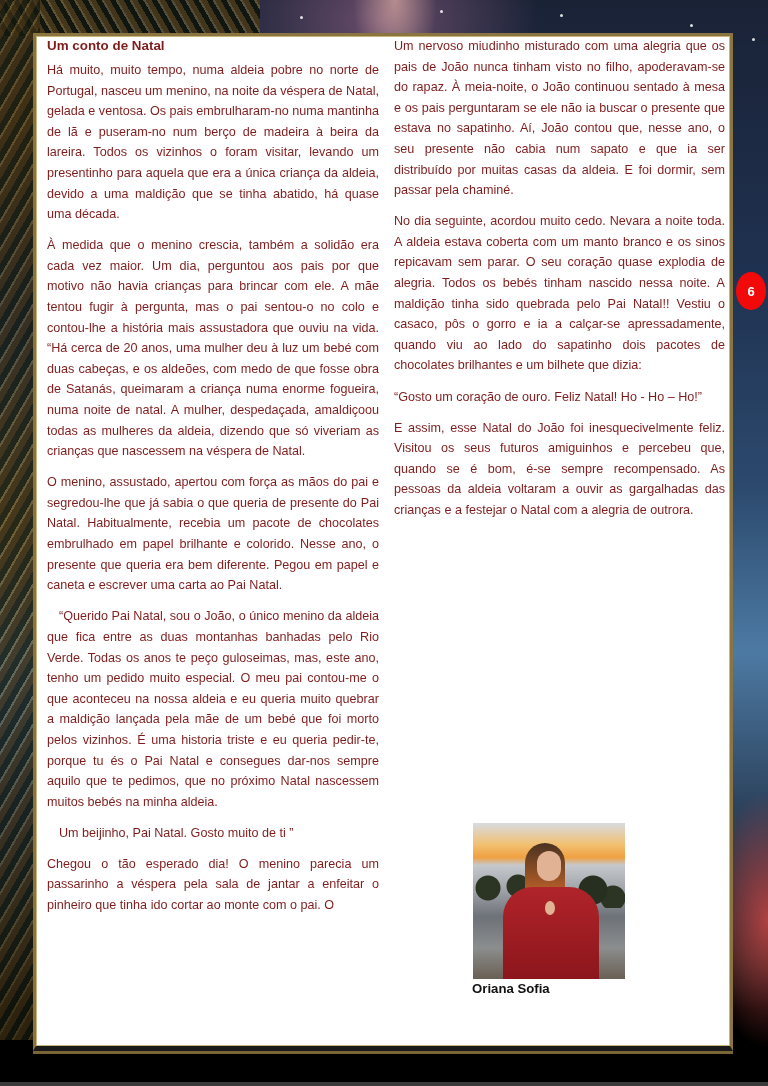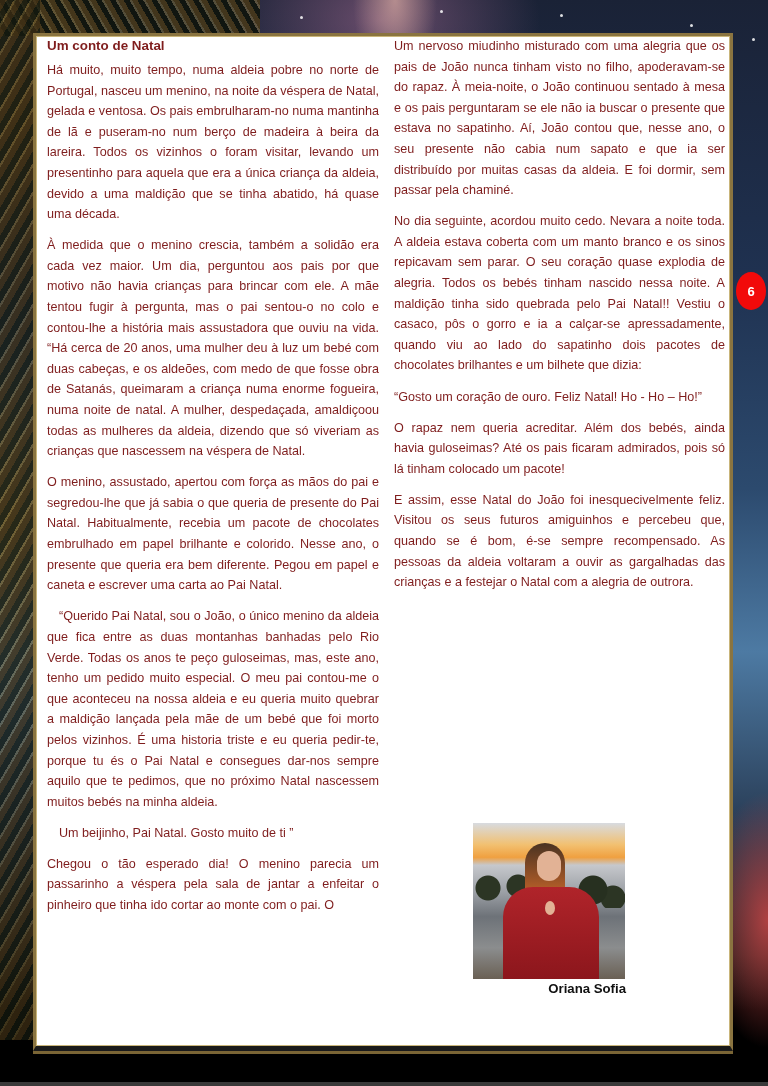--- a/index.html
+++ b/index.html
@@ -47,21 +47,21 @@
     font-size: 12.6px; line-height: 20.6px; color: #7f1d1d;
     text-align: justify;
   }
   .col-left { left: 11px; width: 332px; }
   .col-right { left: 358px; width: 331px; }
   .title { font-weight: bold; font-size: 13.4px; margin: 0 0 4px 0; line-height: 20px; }
   .col p { margin: 0 0 10.5px 0; }
   .col p.indent { text-indent: 12px; }
   .col p.nomargin { margin-bottom: 0; }
 
-  .photo-wrap { position: absolute; left: 436px; top: 787px; width: 154px; text-align: right; }
+  .photo-wrap { position: absolute; left: 436px; top: 787px; width: 154px; text-align: left; }
   .photo {
     width: 152px; height: 156px; position: relative; overflow: hidden; margin: 0 auto;
     background: linear-gradient(180deg, #d8dbe0 0%, #f2c070 14%, #f0a040 22%, #c6c8cc 27%, #9a9ea4 45%, #6d7278 60%, #8b8d8e 80%, #6a6054 100%);
   }
   .photo .trees { position:absolute; left:0; top:45px; width:152px; height:40px;
     background: radial-gradient(circle at 15px 20px, #2c3524 12px, transparent 13px),
                 radial-gradient(circle at 45px 18px, #2c3524 11px, transparent 12px),
                 radial-gradient(circle at 120px 22px, #273020 14px, transparent 15px),
                 radial-gradient(circle at 140px 30px, #2c3524 12px, transparent 13px); }
   .photo .person { position:absolute; left:22px; top:20px; width:100px; height:136px; }
@@ -100,21 +100,20 @@
     <p>O menino, assustado, apertou com força as mãos do pai e segredou-lhe que já sabia o que queria de presente do Pai Natal. Habitualmente, recebia um pacote de chocolates embrulhado em papel brilhante e colorido. Nesse ano, o presente que queria era bem diferente. Pegou em papel e caneta e escrever uma carta ao Pai Natal.</p>
     <p class="indent">“Querido Pai Natal, sou o João, o único menino da aldeia que fica entre as duas montanhas banhadas pelo Rio Verde. Todas os anos te peço guloseimas, mas, este ano, tenho um pedido muito especial. O meu pai contou-me o que aconteceu na nossa aldeia e eu queria muito quebrar a maldição lançada pela mãe de um bebé que foi morto pelos vizinhos. É uma historia triste e eu queria pedir-te, porque tu és o Pai Natal e consegues dar-nos sempre aquilo que te pedimos, que no próximo Natal nascessem muitos bebés na minha aldeia.</p>
     <p class="indent">Um beijinho, Pai Natal. Gosto muito de ti ”</p>
     <p class="nomargin">Chegou o tão esperado dia! O menino parecia um passarinho a véspera pela sala de jantar a enfeitar o pinheiro que tinha ido cortar ao monte com o pai. O</p>
   </div>
 
   <div class="col col-right">
     <p>Um nervoso miudinho misturado com uma alegria que os pais de João nunca tinham visto no filho, apoderavam-se do rapaz. À meia-noite, o João continuou sentado à mesa e os pais perguntaram se ele não ia buscar o presente que estava no sapatinho. Aí, João contou que, nesse ano, o seu presente não cabia num sapato e que ia ser distribuído por muitas casas da aldeia. E foi dormir, sem passar pela chaminé.</p>
     <p>No dia seguinte, acordou muito cedo. Nevara a noite toda. A aldeia estava coberta com um manto branco e os sinos repicavam sem parar. O seu coração quase explodia de alegria. Todos os bebés tinham nascido nessa noite. A maldição tinha sido quebrada pelo Pai Natal!!  Vestiu o casaco, pôs o gorro e ia a calçar-se apressadamente, quando viu ao lado do sapatinho dois pacotes de chocolates brilhantes e um bilhete que dizia:</p>
     <p>“Gosto um coração de ouro. Feliz Natal! Ho - Ho – Ho!”</p>
-    <p>O rapaz nem queria acreditar. Além dos bebés, ainda havia guloseimas?  Até os pais ficaram admirados, pois só lá tinham colocado um pacote!</p>
     <p class="nomargin">E assim, esse Natal do João foi inesquecivelmente feliz. Visitou os seus futuros amiguinhos e percebeu que, quando se é bom, é-se sempre recompensado. As pessoas da aldeia voltaram a ouvir as gargalhadas das crianças e a festejar o Natal com a alegria de outrora.</p>
   </div>
 
   <div class="photo-wrap">
     <div class="photo">
       <div class="trees"></div>
       <div class="person">
         <div class="hair"></div>
         <div class="face"></div>
         <div class="body"></div>

